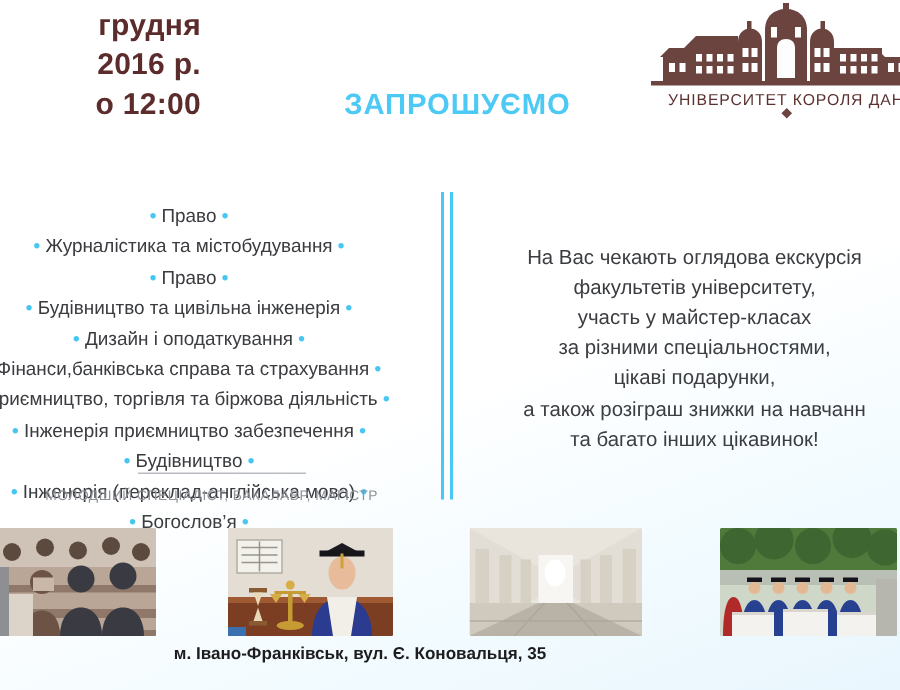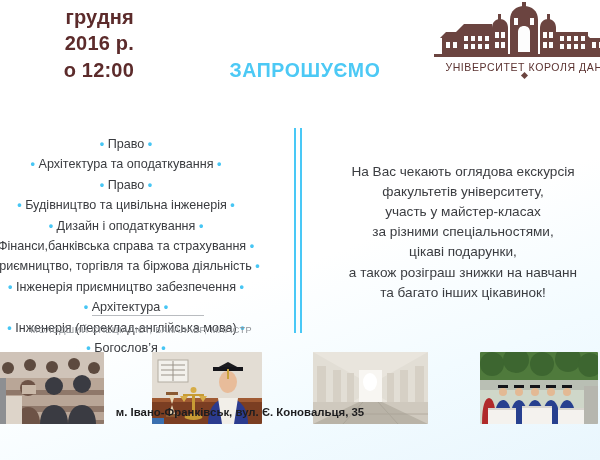--- a/index.html
+++ b/index.html
@@ -176,21 +176,21 @@
   .photo.p1 { left: -4px;  width: 108px; }
   .photo.p2 { left: 152px; width: 110px; }
   .photo.p3 { left: 313px; width: 115px; }
   .photo.p4 { left: 480px; width: 118px; }
   .photo svg { display: block; width: 100%; height: 100%; }
 
   
   .footer {
     position: absolute;
     left: 0;
-    top: 404px;
+    top: 428px;
     width: 480px;
     text-align: center;
     color: #1d1d1f;
     font-weight: bold;
     font-size: 11.4px;
     line-height: 1.42;
     white-space: nowrap;
   }
   .footer span { display: block; }
 </style>
@@ -276,28 +276,28 @@
     <span class="h1">ЗАПРОШУЄМО</span>
   </div>
 
   <div class="divider">
     <i class="a"></i>
     <i class="b"></i>
   </div>
 
   <div class="specialties">
     <span class="spec-item"><b class="dot">•</b> <em style="font-style:normal">Право</em> <b class="dot">•</b></span>
-    <span class="spec-item"><b class="dot">•</b> <em style="font-style:normal">Архітектура та оподаткування</em> <b class="dot">•</b></span>
+    <span class="spec-item"><b class="dot">•</b> <em style="font-style:normal">Журналістика та містобудування</em> <b class="dot">•</b></span>
     <span class="spec-item"><b class="dot">•</b> <em style="font-style:normal">Право</em> <b class="dot">•</b></span>
     <span class="spec-item"><b class="dot">•</b> <em style="font-style:normal">Будівництво та цивільна інженерія</em> <b class="dot">•</b></span>
     <span class="spec-item"><b class="dot">•</b> <em style="font-style:normal">Дизайн і оподаткування</em> <b class="dot">•</b></span>
     <span class="spec-item"><em style="font-style:normal">Фінанси,банківська справа та страхування</em> <b class="dot">•</b></span>
     <span class="spec-item"><em style="font-style:normal">приємництво, торгівля та біржова діяльність</em> <b class="dot">•</b></span>
     <span class="spec-item"><b class="dot">•</b> <em style="font-style:normal">Інженерія приємництво забезпечення</em> <b class="dot">•</b></span>
-    <span class="spec-item"><b class="dot">•</b> <em style="font-style:normal">Архітектура</em> <b class="dot">•</b></span>
+    <span class="spec-item"><b class="dot">•</b> <em style="font-style:normal">Будівництво</em> <b class="dot">•</b></span>
     <span class="spec-item"><b class="dot">•</b> <em style="font-style:normal">Інженерія (переклад-англійська мова)</em> <b class="dot">•</b></span>
     <span class="spec-item"><b class="dot">•</b> <em style="font-style:normal">Богослов’я</em> <b class="dot">•</b></span>
   </div>
 
   <div class="spec-rule"></div>
   <div class="degrees">МОЛОДШИЙ СПЕЦІАЛІСТ, БАКАЛАВР, МАГІСТР</div>
 
   <div class="invite-text">
     <span>На Вас чекають оглядова екскурсія</span>
     <span>факультетів університету,</span>

